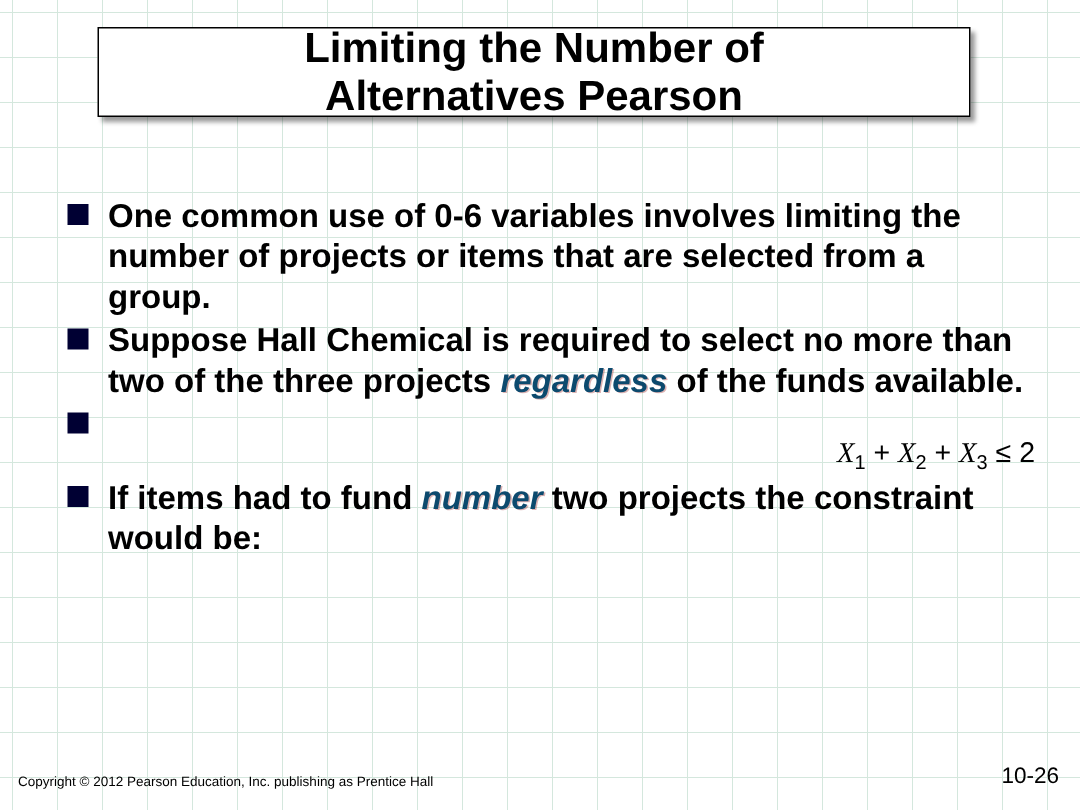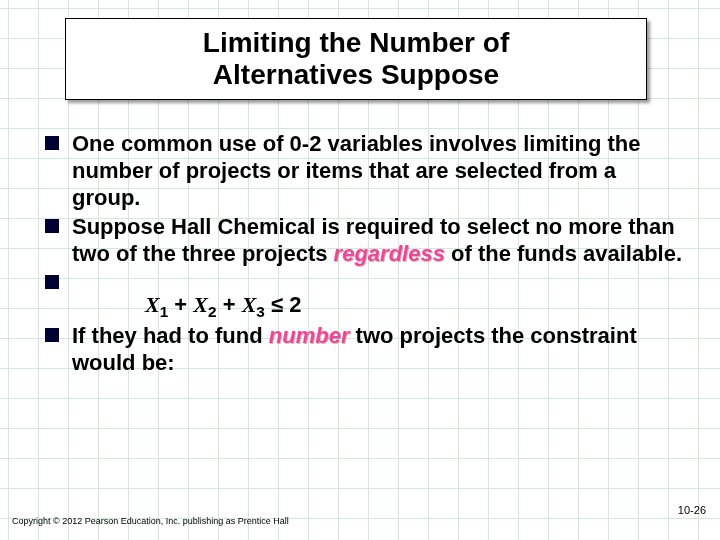--- a/index.html
+++ b/index.html
@@ -19,21 +19,21 @@
       linear-gradient(to bottom, #b8d8c8 1px, transparent 1px);
     background-size: 30px 30px;
     background-position: 8px 8px;
     opacity: 0.6;
   }
   .title-box {
     position: absolute;
     top: 18px;
     left: 65px;
     width: 582px;
-    height: 82px;
+    height: 60px;
     background: #fff;
     border: 1px solid #000;
     box-shadow: 3px 3px 3px rgba(0,0,0,0.4);
     display: flex;
     align-items: center;
     justify-content: center;
     text-align: center;
   }
   .title-box h1 {
     font-size: 28px;
@@ -62,66 +62,66 @@
   }
   .bullet-text {
     font-size: 22px;
     font-weight: bold;
     color: #000;
     line-height: 1.23;
   }
   .em {
     font-style: italic;
     font-weight: bold;
-    color: #ec4899;
+    color: #0c4a6e;
     text-shadow: 1px 1px 0 rgba(140,0,0,0.3);
   }
   .formula {
-    font-size: 22px;
-    font-weight: bold;
-    text-align: left;
+    font-size: 19px;
+    font-weight: normal;
+    text-align: right;
     margin-left: 100px;
     line-height: 1.25;
   }
   .formula .var { font-family: 'Times New Roman', serif; font-style: italic; }
   .formula sub { font-size: 0.7em; font-style: normal; }
   .copyright {
     position: absolute;
     bottom: 14px;
     left: 12px;
     font-size: 9px;
     color: #000;
     text-align: right;
   }
   .pagenum {
     position: absolute;
-    bottom: 24px;
+    bottom: 14px;
     right: 14px;
-    font-size: 11px;
+    font-size: 15px;
     color: #000;
   }
 </style>
 </head>
 <body>
 
 <div class="grid-bg"></div>
 
 <div class="title-box">
   <h1>
     <span>Limiting the Number of</span><br>
-    <span>Alternatives Suppose</span>
+    <span>Alternatives Pearson</span>
   </h1>
 </div>
 
 <div class="content">
 
   <div class="bullet-item">
     <div class="bullet-icon"></div>
     <div class="bullet-text">
-      <span>One common use of 0-2 variables involves limiting the number of projects or items that are selected from a group.</span>
+      <span>One common use of 0-6 variables involves limiting the number of projects or items that are selected from a group.</span>
     </div>
   </div>
 
   <div class="bullet-item">
     <div class="bullet-icon"></div>
     <div class="bullet-text">
       <span>Suppose Hall Chemical is required to select no more than two of the three projects </span><span class="em">regardless</span><span> of the funds available.</span>
     </div>
   </div>
 
@@ -129,21 +129,21 @@
     <div class="bullet-icon"></div>
   </div>
 
   <div class="formula">
     <span class="var">X</span><sub>1</sub> + <span class="var">X</span><sub>2</sub> + <span class="var">X</span><sub>3</sub> <span>≤</span> <span>2</span>
   </div>
 
   <div class="bullet-item">
     <div class="bullet-icon"></div>
     <div class="bullet-text">
-      <span>If they had to fund </span><span class="em">number</span><span> two projects the constraint would be:</span>
+      <span>If items had to fund </span><span class="em">number</span><span> two projects the constraint would be:</span>
     </div>
   </div>
 
 
 </div>
 
 <div class="copyright">Copyright © 2012 Pearson Education, Inc. publishing as Prentice Hall</div>
 <div class="pagenum">10-26</div>
 
 </body></html>

